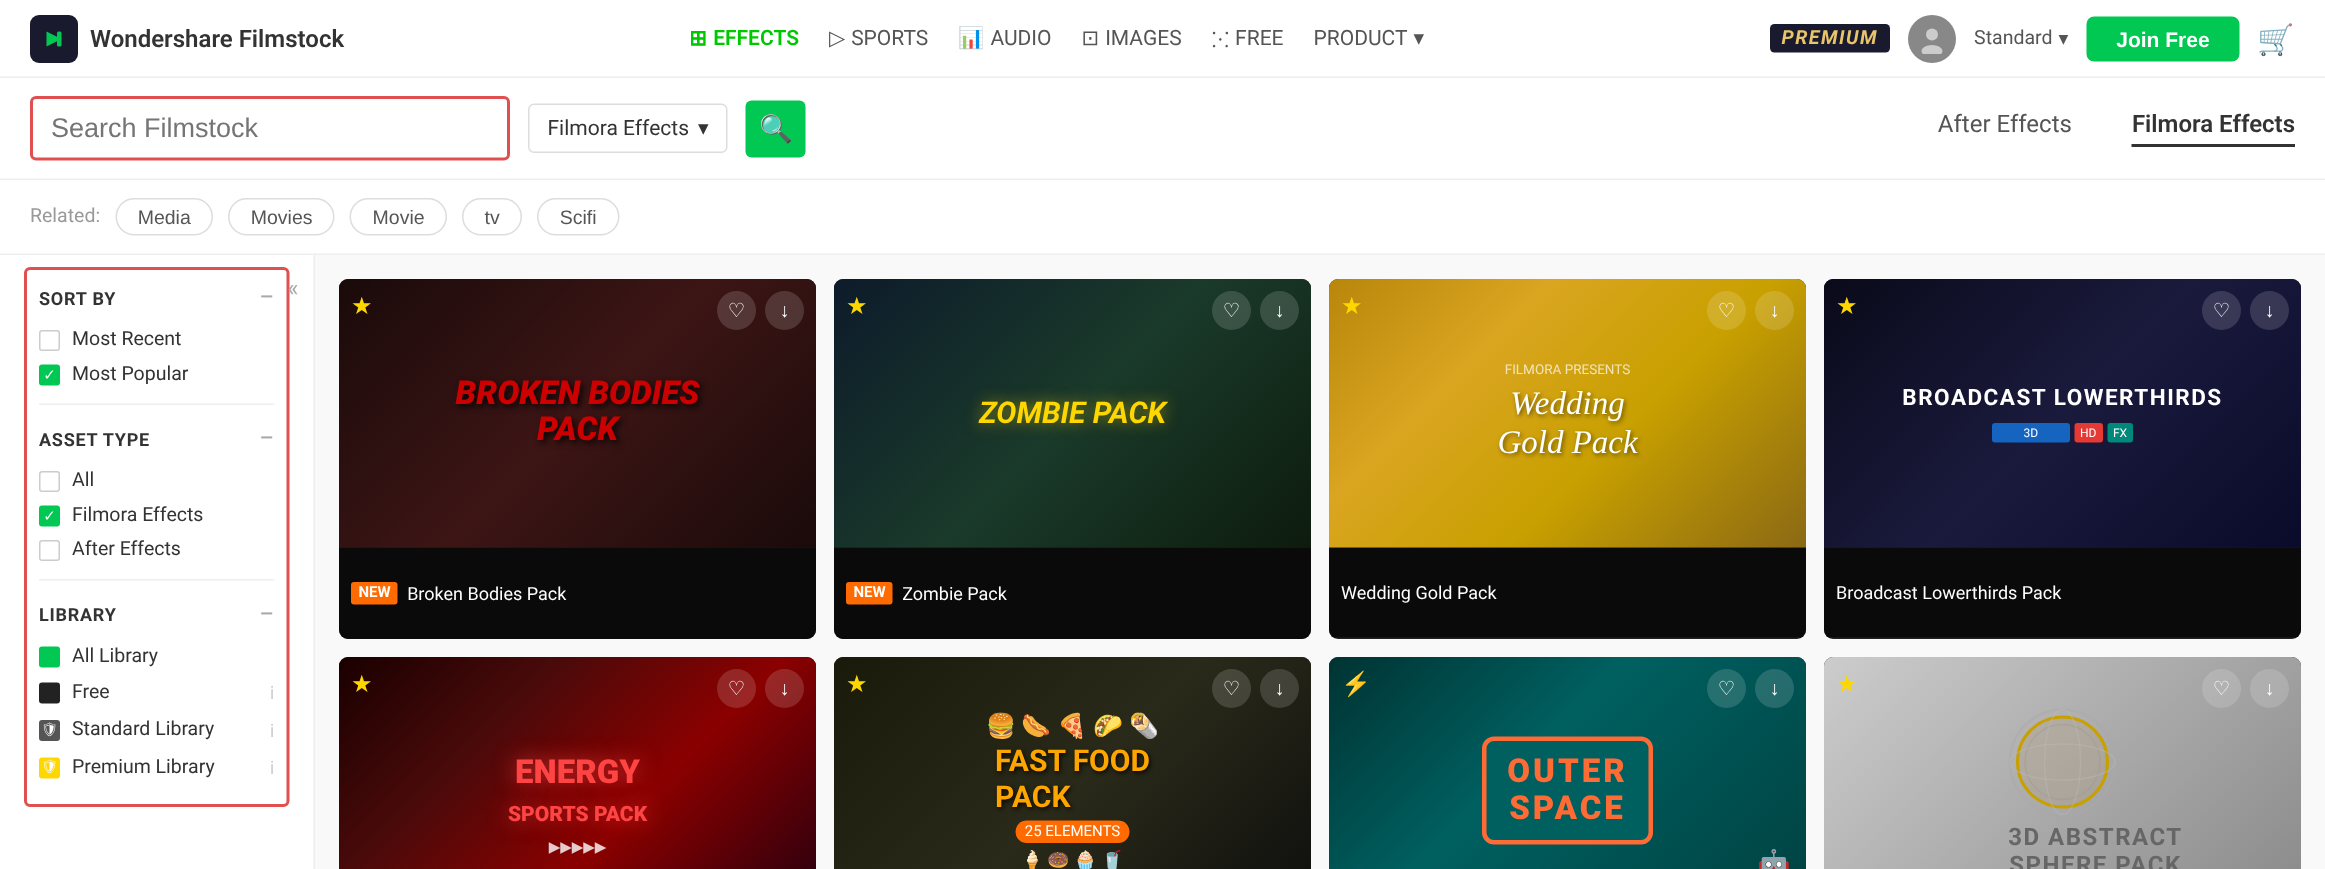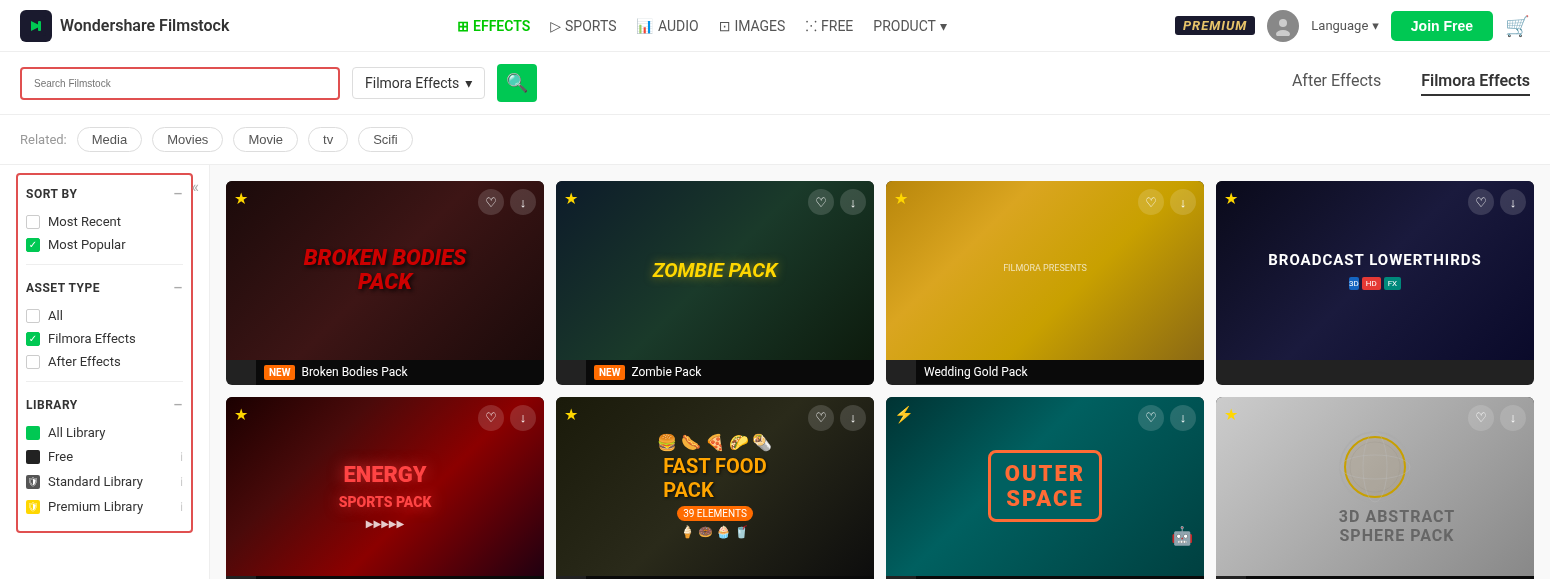--- a/index.html
+++ b/index.html
@@ -39,21 +39,21 @@
     }
     .search-input-wrap {
       position: relative;
       flex: 0 0 320px;
     }
     .search-input {
       width: 100%;
       padding: 9px 12px;
       border: 2px solid #e05050;
       border-radius: 4px;
-      font-size: 10px;
+      font-size: 18px;
       outline: none;
       color: #aaa;
     }
     .filmora-effects-dropdown {
       display: flex;
       align-items: center;
       gap: 6px;
       border: 1px solid #ddd;
       border-radius: 4px;
       padding: 7px 12px;
@@ -175,25 +175,24 @@
       display: flex;
       align-items: center;
       justify-content: center;
       overflow: hidden;
       position: relative;
     }
     .card-footer {
       background: rgba(0,0,0,0.7);
       color: #fff;
       font-size: 12px;
-      padding: 5px 8px;
-      display: flex;
-      align-items: flex-start;
+      padding: 23px 8px;
+      display: flex;
+      align-items: flex-end;
       gap: 6px;
-      margin-left: 30px;
     }
     .card-badge-new {
       background: #ff6b00;
       color: #fff;
       font-size: 10px;
       font-weight: 700;
       padding: 2px 5px;
       border-radius: 2px;
     }
     .card-badge-star {
@@ -304,21 +303,21 @@
 
   <div class="nav-right">
     <span class="premium-badge">PREMIUM</span>
     <div class="avatar">
       <svg width="20" height="20" viewBox="0 0 20 20" fill="none">
         <circle cx="10" cy="7" r="4" fill="#ccc"></circle>
         <ellipse cx="10" cy="18" rx="7" ry="4" fill="#ccc"></ellipse>
       </svg>
     </div>
     <div class="language-btn">
-      <span>Language</span>
+      <span>Standard</span>
       <span>▾</span>
     </div>
     <button class="join-free-btn">Join Free</button>
     <span class="cart-icon">🛒</span>
   </div>
 </nav>
 
 <div class="search-bar-area">
   <div class="search-input-wrap">
     <input class="search-input" type="text" placeholder="Search Filmstock" style="">
@@ -458,43 +457,47 @@
 
       <div class="card">
         <div class="card-thumb card-wedding">
           <span class="card-badge-star">★</span>
           <div class="card-actions">
             <div class="card-action-btn">♡</div>
             <div class="card-action-btn">↓</div>
           </div>
           <div class="card-text-overlay">
             <div style="font-size:9px; color:#fff; opacity:0.7; margin-bottom:4px;">FILMORA PRESENTS</div>
+            <div class="wedding-title">Wedding<br>Gold Pack</div>
           </div>
         </div>
         <div class="card-footer">
           <span>Wedding Gold Pack</span>
         </div>
       </div>
 
       <div class="card">
         <div class="card-thumb card-broadcast">
           <span class="card-badge-star">★</span>
           <div class="card-actions">
             <div class="card-action-btn">♡</div>
             <div class="card-action-btn">↓</div>
           </div>
           <div class="card-text-overlay">
             <div class="broadcast-title">BROADCAST LOWERTHIRDS</div>
             <div style="margin-top:8px; display:flex; gap:3px; flex-wrap:wrap; justify-content:center;">
-              <div style="background:#1565c0; color:#fff; font-size:8px; padding:2px 0; border-radius:2px;">3D</div>
+              <div style="background:#1565c0; color:#fff; font-size:8px; padding:2px 21px; border-radius:2px;">3D</div>
               <div style="background:#e53935; color:#fff; font-size:8px; padding:2px 4px; border-radius:2px;">HD</div>
               <div style="background:#00897b; color:#fff; font-size:8px; padding:2px 4px; border-radius:2px;">FX</div>
             </div>
           </div>
         </div>
+        <div class="card-footer">
+          <span>Broadcast Lowerthirds Pack</span>
+        </div>
       </div>
 
       <div class="card">
         <div class="card-thumb card-energy">
           <span class="card-badge-star">★</span>
           <div class="card-actions">
             <div class="card-action-btn">♡</div>
             <div class="card-action-btn">↓</div>
           </div>
           <div class="card-text-overlay">
@@ -510,21 +513,21 @@
       <div class="card">
         <div class="card-thumb card-fastfood">
           <span class="card-badge-star">★</span>
           <div class="card-actions">
             <div class="card-action-btn">♡</div>
             <div class="card-action-btn">↓</div>
           </div>
           <div class="card-text-overlay">
             <div style="font-size:16px; margin-bottom:2px;">🍔 🌭 🍕 🌮 🌯</div>
             <div class="fastfood-title">FAST FOOD<br>PACK</div>
-            <div style="color:#fff; font-size:10px; background:#ff6b00; padding:2px 6px; border-radius:10px; margin-top:4px;">39 ELEMENTS</div>
+            <div style="color:#fff; font-size:10px; background:#ff6b00; padding:2px 6px; border-radius:10px; margin-top:4px;">25 ELEMENTS</div>
             <div style="font-size:12px; margin-top:4px;">🍦 🍩 🧁 🥤</div>
           </div>
         </div>
         <div class="card-footer">
           
         </div>
       </div>
 
       <div class="card">
         <div class="card-thumb card-outerspace">

